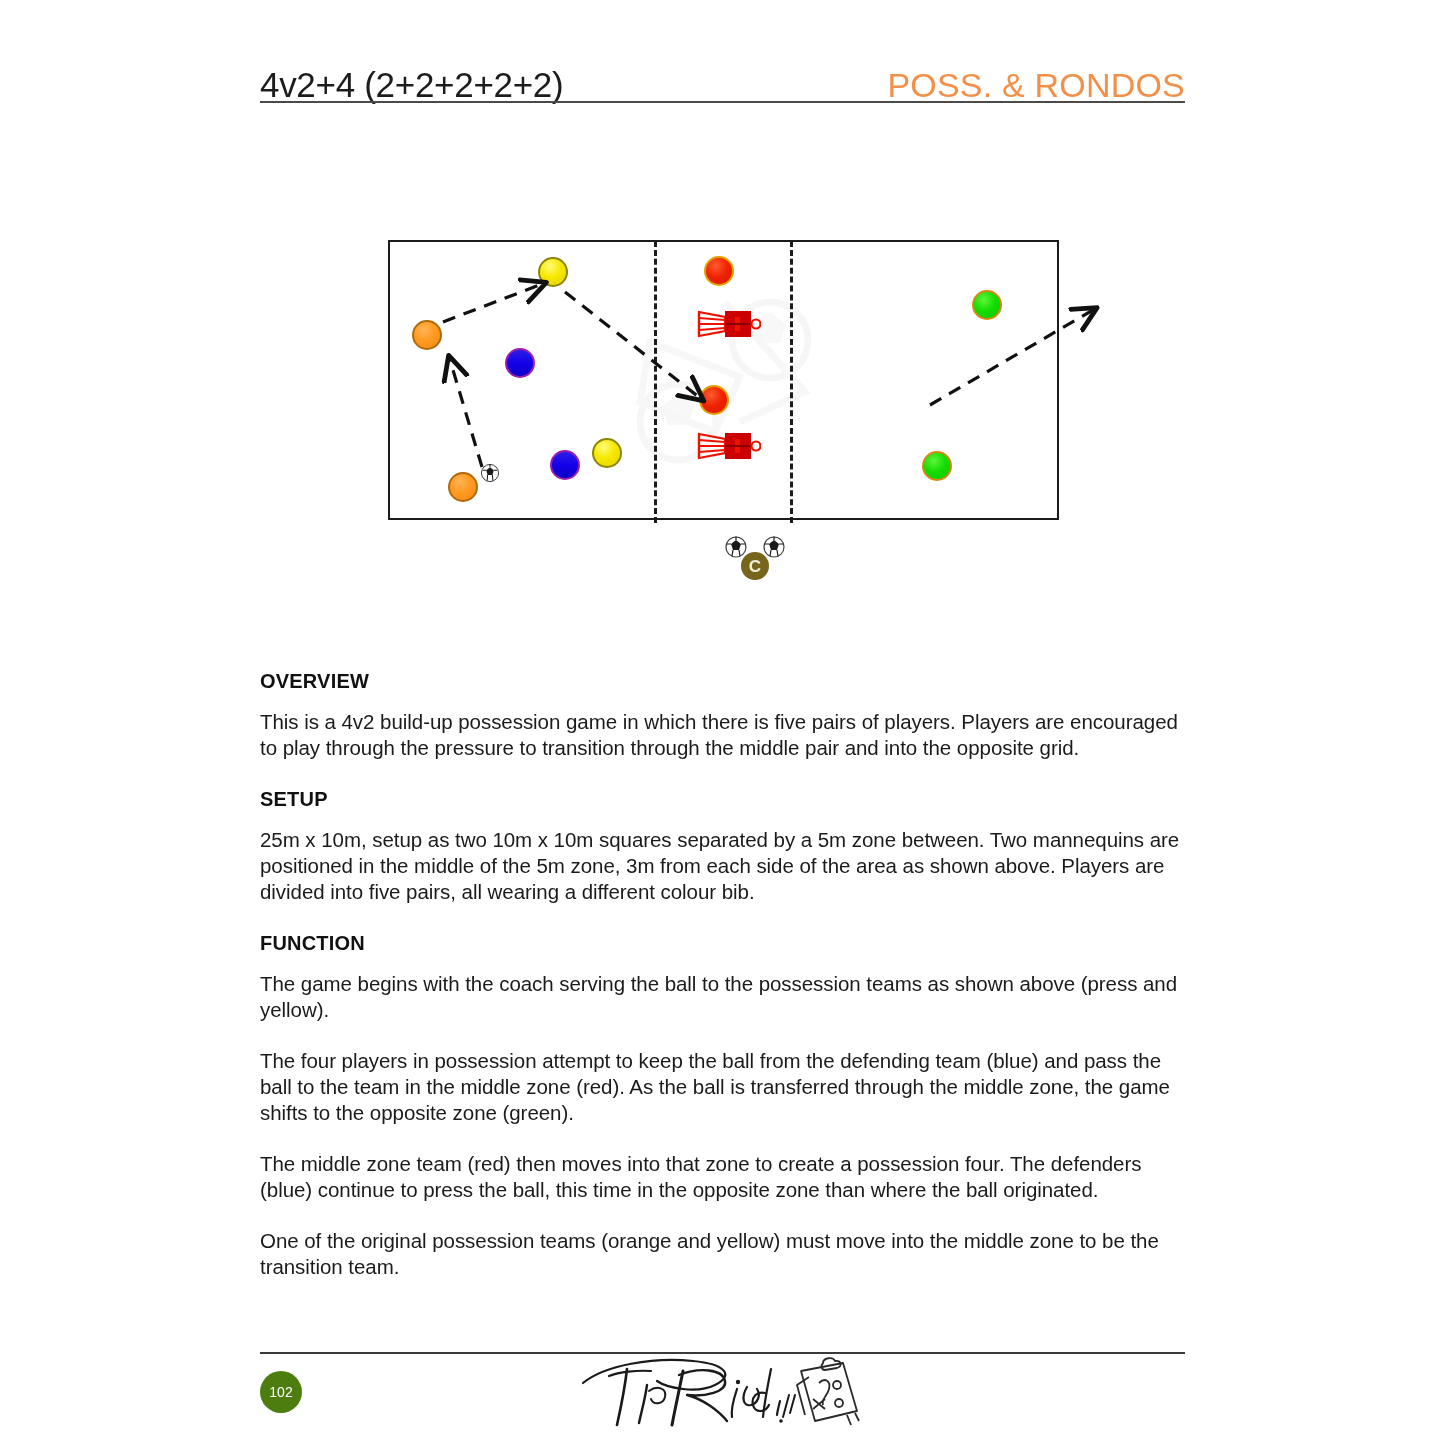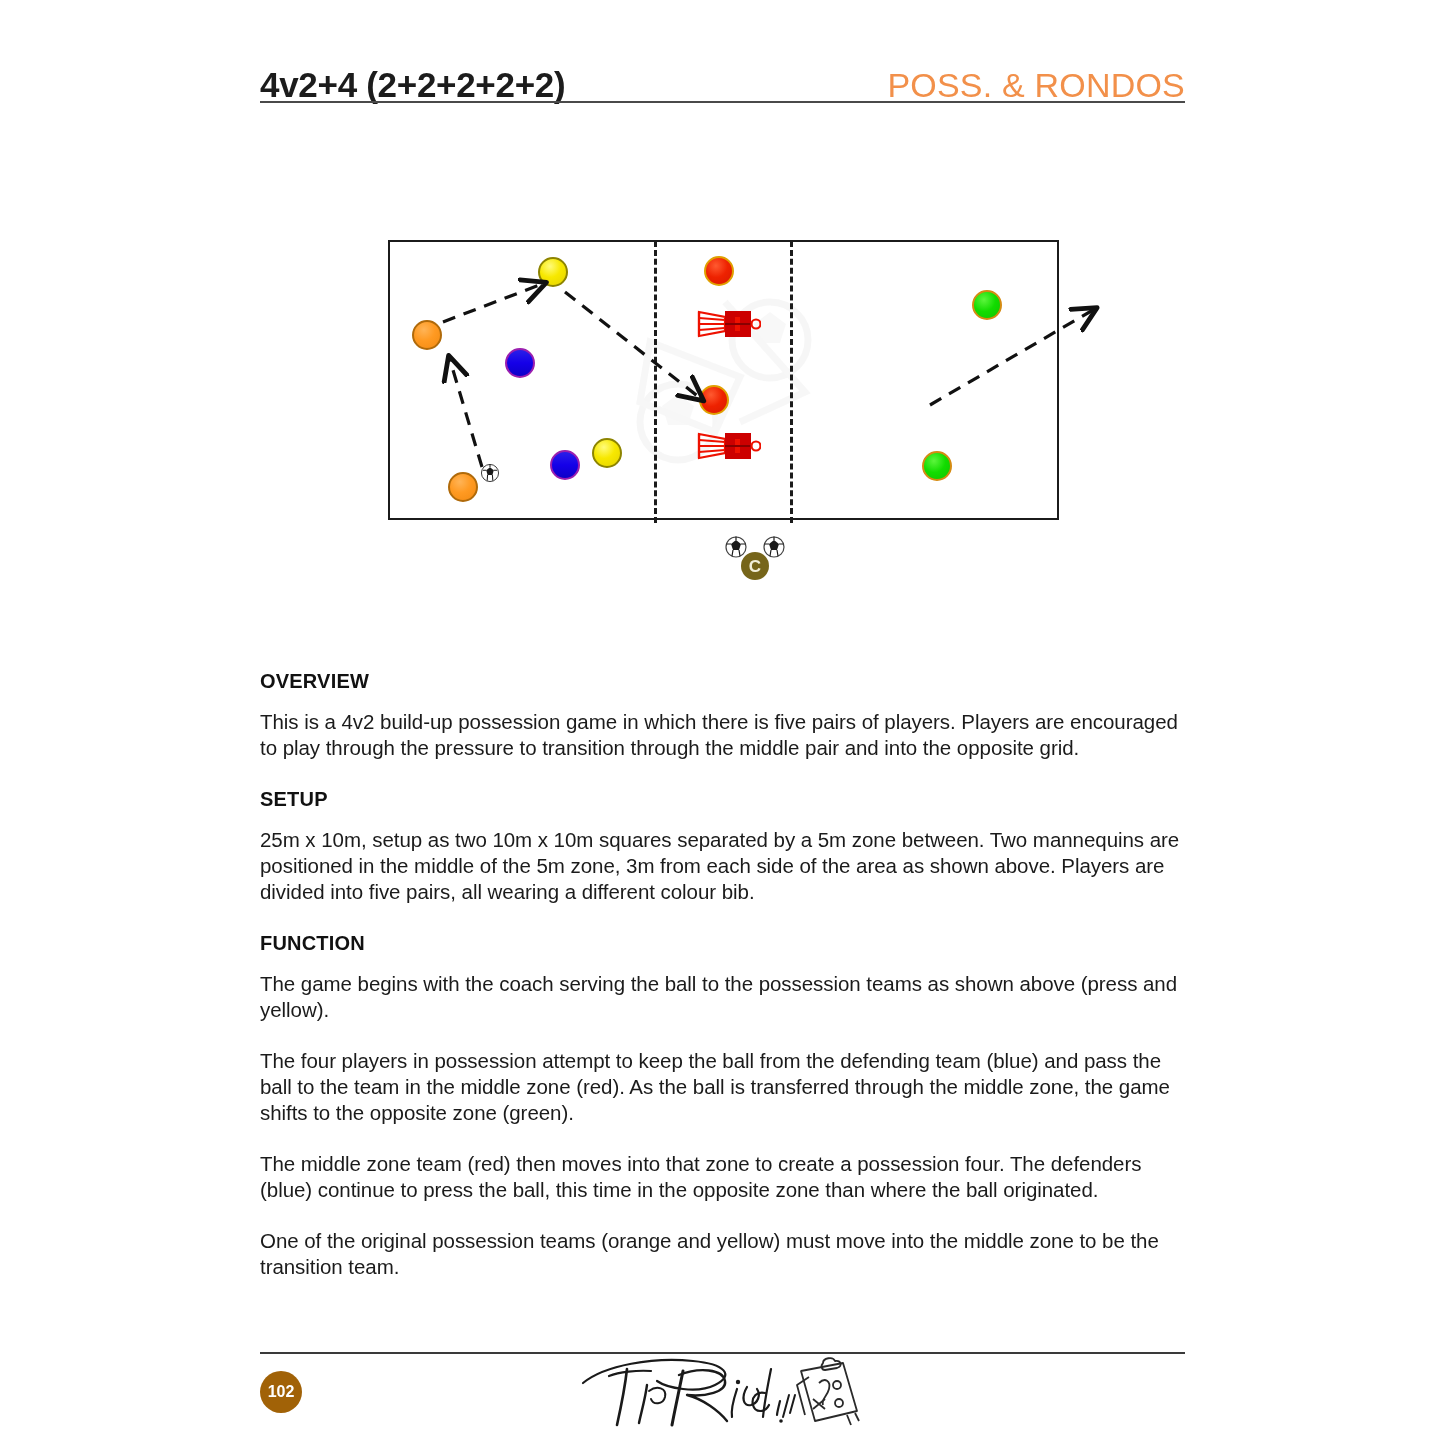--- a/index.html
+++ b/index.html
@@ -27,21 +27,21 @@
     left: 260px;
     top: 34px;
     width: 925px;
     height: 68px;
     display: flex;
     align-items: flex-end;
     justify-content: space-between;
   }
   .header-title {
     font-size: 35px;
-    font-weight: 700;
+    font-weight: 400;
     letter-spacing: -0.3px;
     color: #1c1c1c;
     line-height: 1;
     white-space: nowrap;
   }
   .header-category {
     font-size: 34px;
     font-weight: 400;
     color: #F2904A;
     letter-spacing: 0.2px;
@@ -196,24 +196,24 @@
     height: 2px;
     background: #3a3a3a;
   }
   .page-badge {
     position: absolute;
     left: 260px;
     top: 1371px;
     width: 42px;
     height: 42px;
     border-radius: 50%;
-    background: #a16207;
+    background: #4d7c0f;
     color: #ffffff;
-    font-size: 16px;
-    font-weight: 700;
+    font-size: 14px;
+    font-weight: 400;
     display: flex;
     align-items: center;
     justify-content: center;
   }
   .signature {
     position: absolute;
     left: 575px;
     top: 1355px;
     width: 290px;
     height: 75px;

